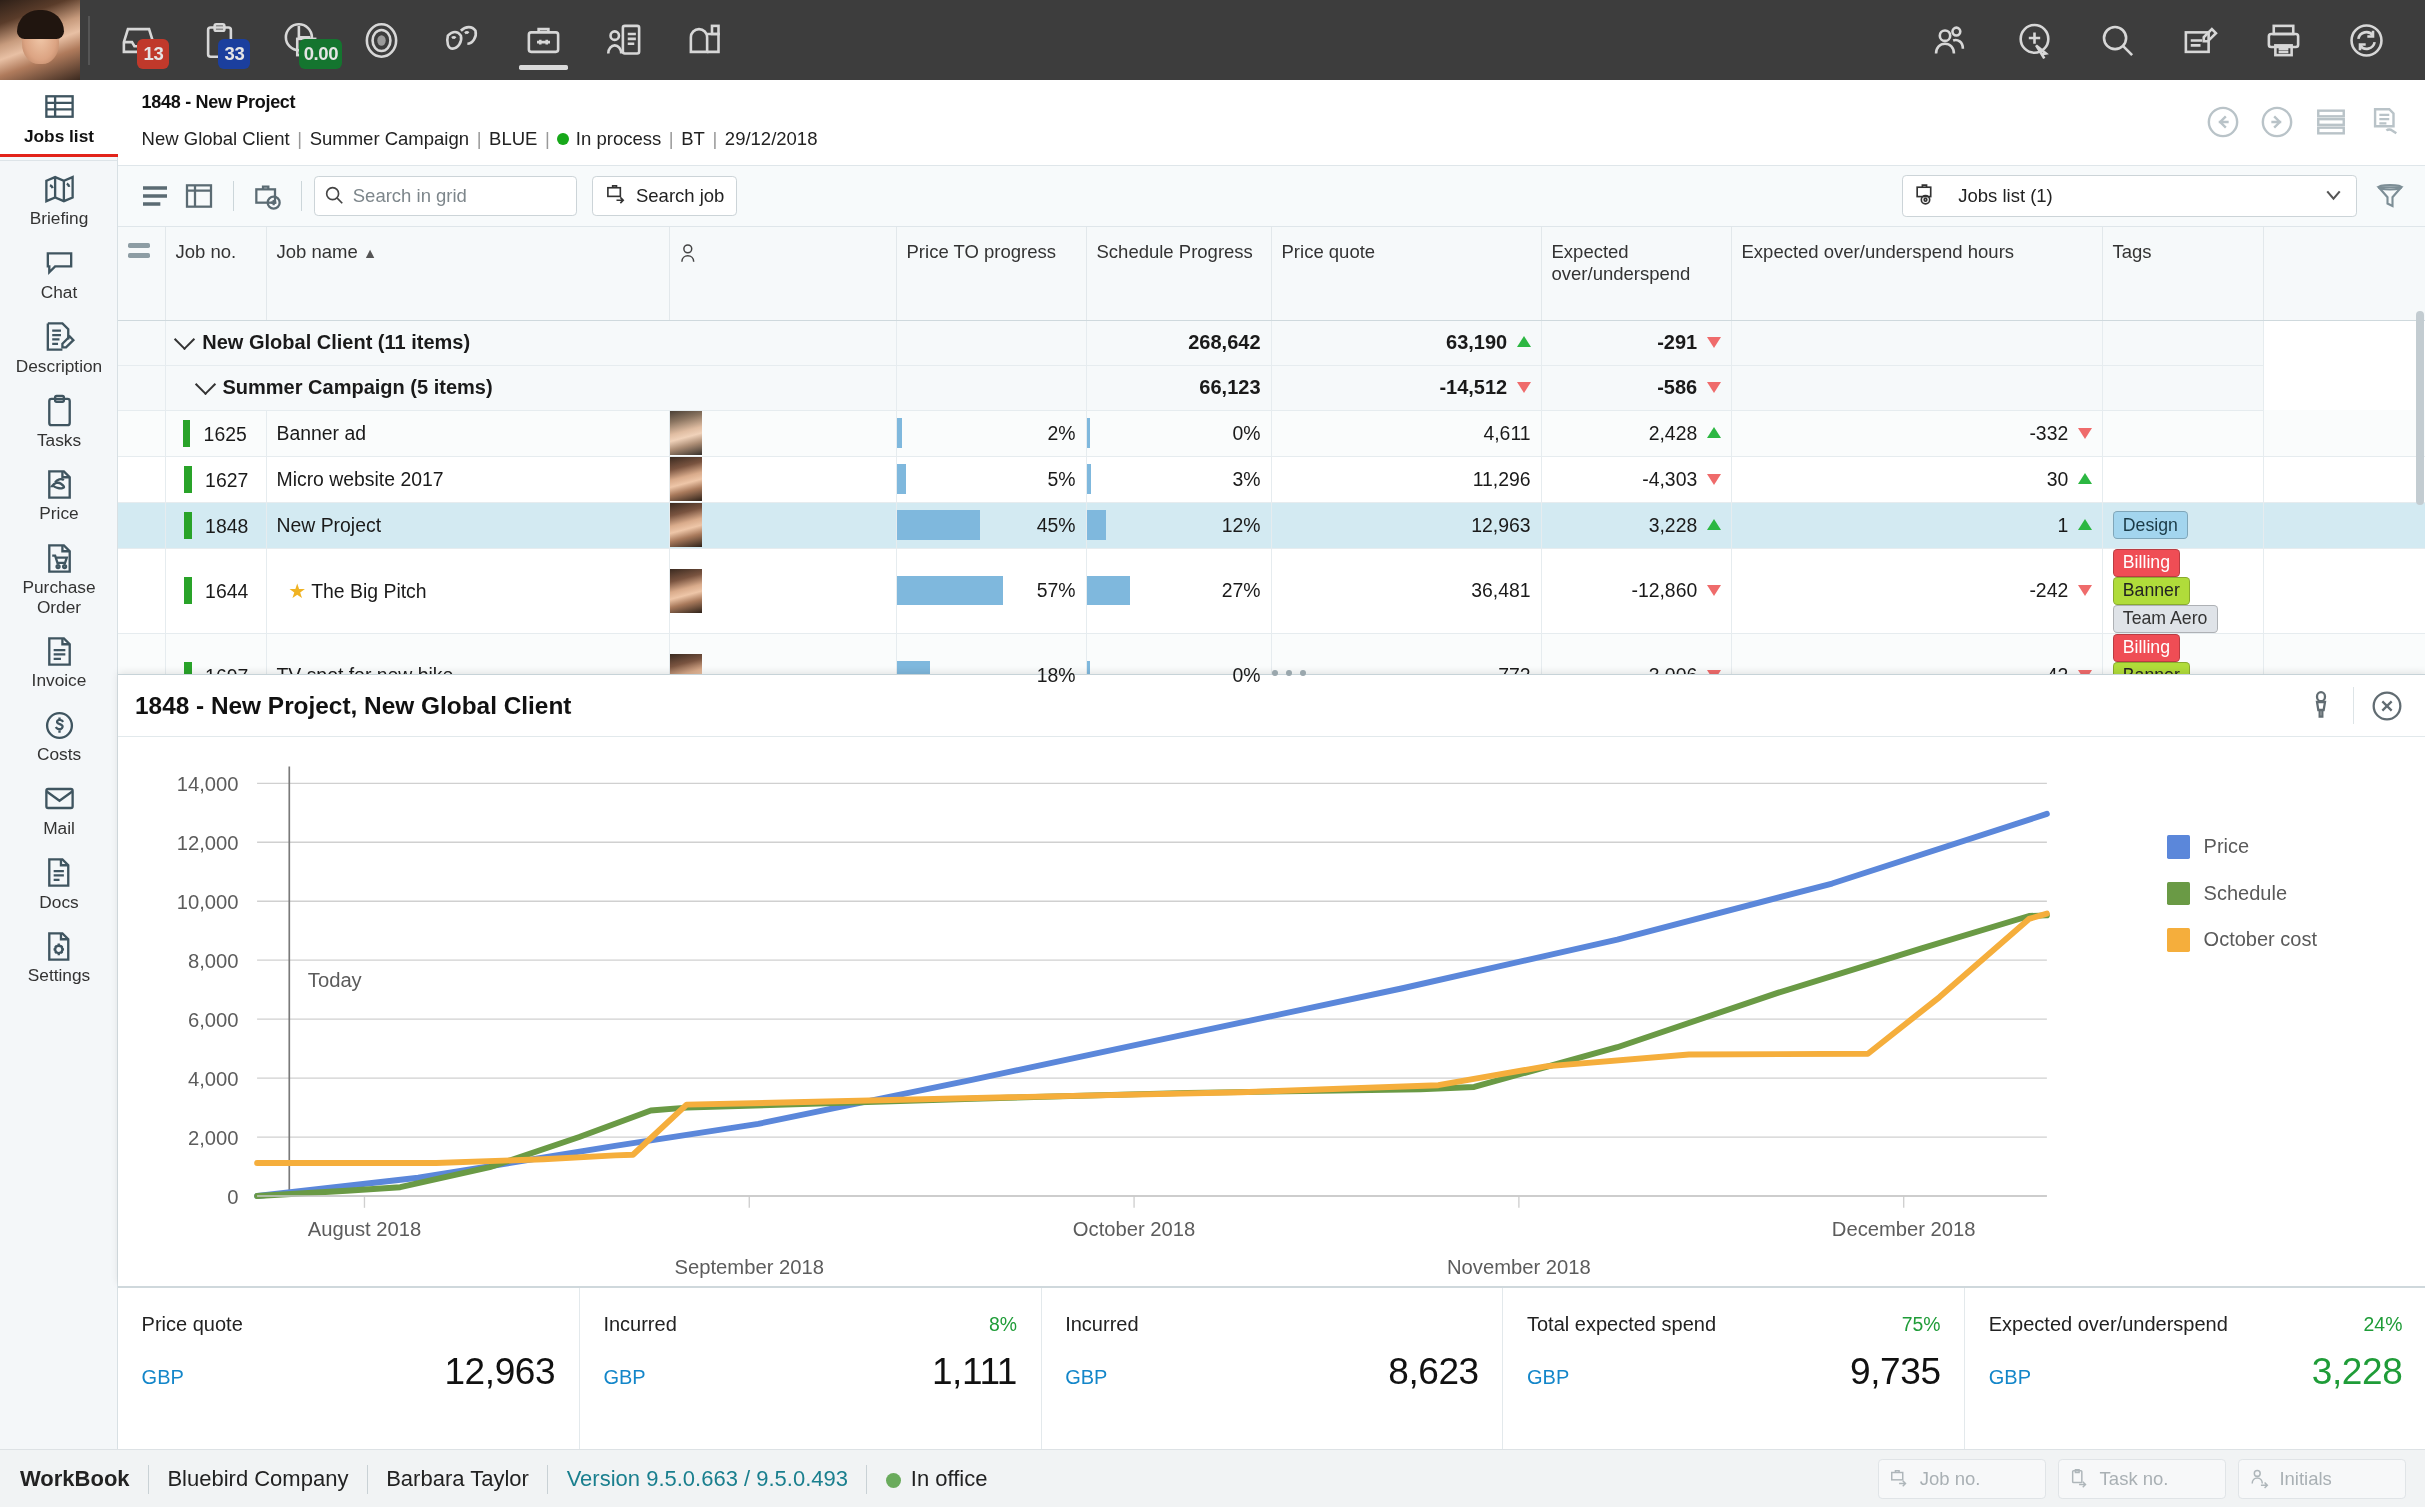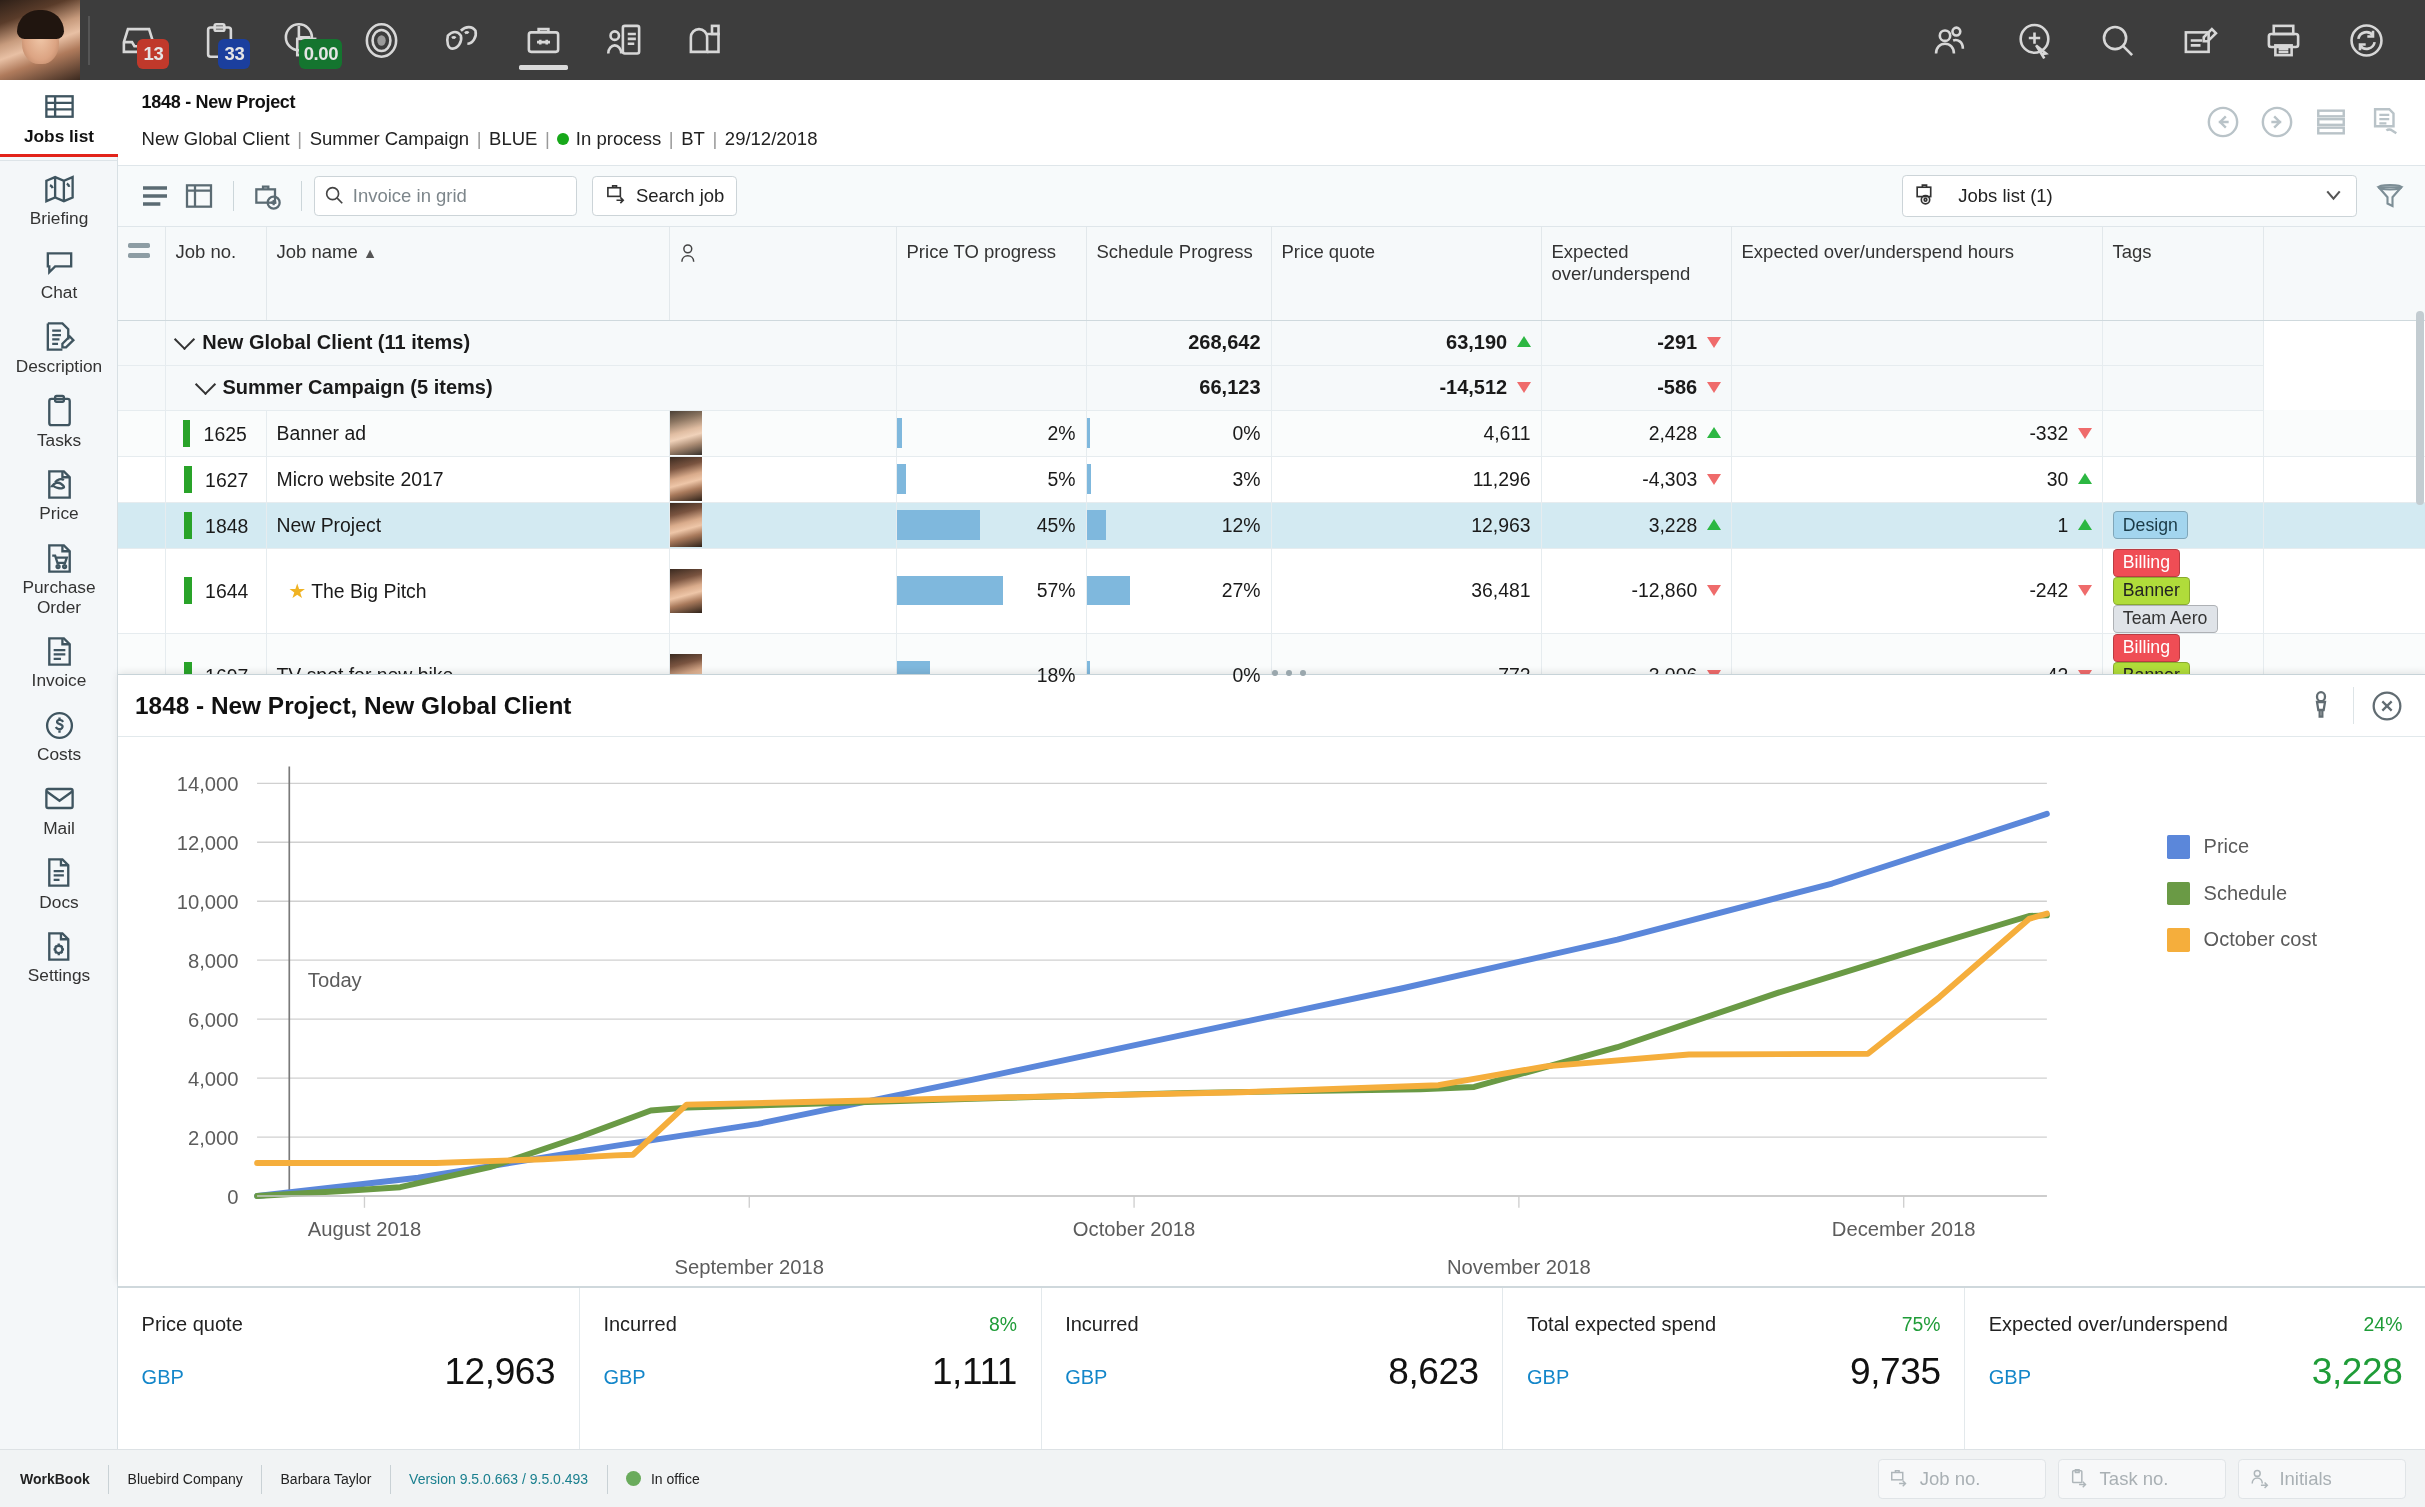--- a/index.html
+++ b/index.html
@@ -221,21 +221,21 @@
   .kpi-bot { display:flex; align-items:baseline; margin-top: 15px; }
   .kpi-cur { font-size: 20px; color:#1386c9; }
   .kpi-val { margin-left:auto; font-size: 37px; color:#111; letter-spacing:-0.4px; }
   .kpi-val.green { color:#1f9c38; }
 
   
   .statusbar {
     position:absolute; left:0; bottom:0; width: 2426px; height: 59px;
     background:#f1f3f4; border-top:0.8px solid #dde2e5; display:flex; align-items:center; padding: 0 20px;
   }
-  .sb-item { font-size: 14px; color:#222; }
+  .sb-item { font-size: 22px; color:#222; }
   .sb-item.bold { font-weight: bold; }
   .sb-item.link { color:#1a7f8e; cursor:pointer; }
   .sb-sep { width:0.8px; height:29px; background:#c9d1d5; margin: 0 18.5px; }
   .sb-dot { width:15px;height:15px;border-radius:50%;background:#6aab5c; display:inline-block; margin-right:10px; vertical-align:-1.7px;}
   .sb-right { margin-left:auto; display:flex; gap: 11.8px; align-items:center; }
   .sb-input {
     width: 168px; height: 40px; border:0.8px solid #e0e4e7; border-radius:4.2px; background:#f7f8f9;
     display:flex; align-items:center; padding: 0 10px; gap: 8.4px; cursor:text;
   }
   .sb-input svg { width:22px;height:22px;stroke:#aeb6ba;fill:none;stroke-width:1.6;}
@@ -484,21 +484,21 @@
         <circle cx="17" cy="17" r="4.5"></circle>
         <path d="M17 15v4M15 17h4"></path>
       </svg>
     </div>
   <div class="gt-sep"></div>
   <div class="search-box">
     <span><svg viewBox="0 0 24 24">
           <circle cx="10.5" cy="10.5" r="6.5"></circle>
           <path d="M15.5 15.5L21 21"></path>
         </svg></span>
-    <span class="ph">Invoice in grid</span>
+    <span class="ph">Search in grid</span>
   </div>
   <div class="job-btn">
     <span><svg viewBox="0 0 24 24">
           <rect x="3" y="6" width="13" height="9"></rect>
           <path d="M8 6V4h4v2"></path>
           <path d="M12 19h7M16 16l3 3-3 3"></path>
         </svg></span>
     <span>Search job</span>
   </div>
   <div class="gt-right">

